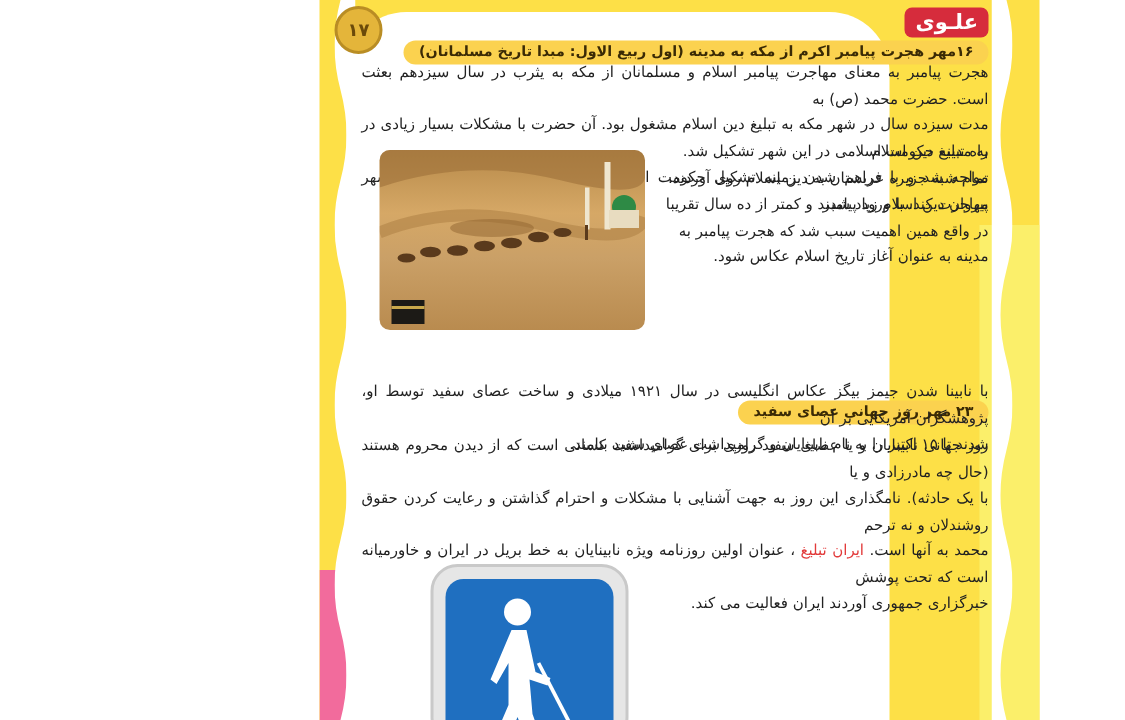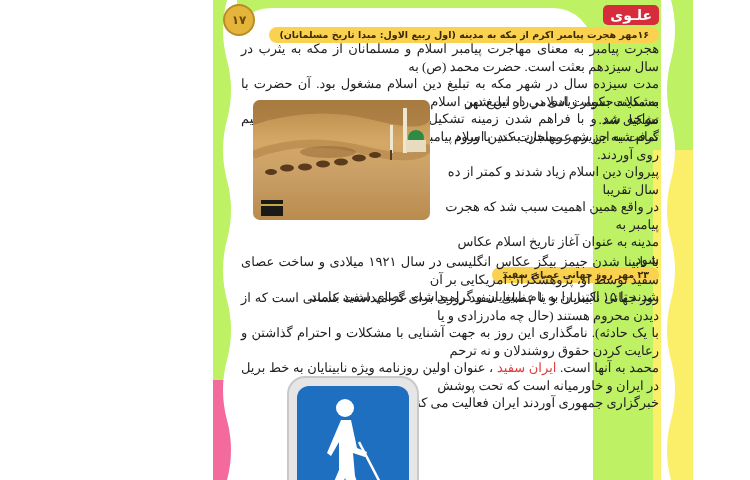--- a/index.html
+++ b/index.html
@@ -2,21 +2,21 @@
 <html><head>
 <meta charset="utf-8">
 <style>
   html, body { margin:0; padding:0; }
   body {
     width:750px; height:480px; overflow:hidden; background:#ffffff;
     position:relative; font-family:"DejaVu Sans", sans-serif;
   }
   .page {
     position:absolute; left:213px; top:0; width:480px; height:480px;
-    background:#bef264; overflow:hidden;
+    background:#fde047; overflow:hidden;
   }
   .border-right-yellow {
     position:absolute; right:0; top:150px; width:40px; height:330px;
     background:#fbef6a;
   }
   .border-left-pink {
     position:absolute; left:0; top:380px; width:36px; height:100px;
     background:#f26b9c;
   }
   .sheet {
@@ -38,21 +38,21 @@
     position:absolute; right:34px; top:5px; background:#d62c3c; color:#fff;
     font-weight:bold; font-size:14px; padding:0 7px; border-radius:5px; line-height:20px;
   }
   .hl-title {
     position:absolute; background:#fbd24f; border-radius:10px; color:#3a2a05;
     font-weight:bold; font-size:9.5px; line-height:14px; padding:1px 10px;
     direction:rtl; white-space:nowrap;
   }
   .para {
     position:absolute; direction:rtl; text-align:justify; color:#222;
-    font-size:13px; line-height:17.5px;font-family:Liberation Serif, serif;
+    font-size:10px; line-height:17.5px;
   }
   .para span.red { color:#e23a3a; }
   .photo {
     position:absolute; left:40px; top:100px; width:177px; height:120px;
     border-radius:7px; overflow:hidden;
     background:linear-gradient(180deg,#b78a4a 0%,#d6a866 35%,#caa067 60%,#b98b4f 100%);
   }
   .sign {
     position:absolute; left:74px; top:376px; width:132px; height:120px;
     border-radius:18px; background:#e6e6e6; border:2px solid #c9c9c9; box-sizing:border-box;
@@ -126,21 +126,21 @@
   <div class="para" style="left:28px; right:34px; top:253px;">
     <div>با نابینا شدن جیمز بیگز عکاس انگلیسی در سال ۱۹۲۱ میلادی و ساخت عصای سفید توسط او، پژوهشگران آمریکایی بر آن</div>
     <div>شدند تا ۱۵ اکتبر را به نام نابینایان و گرامیداشت عصای سفید بنامند.</div>
   </div>
 
   <div class="para" style="left:28px; right:34px; top:289px;">
     <div>روز جهانی نابینایان و یا عصای سفید روزی برای گرامیداشت کسانی است که از دیدن محروم هستند (حال چه مادرزادی و یا</div>
     <div>با یک حادثه). نامگذاری این روز به جهت آشنایی با مشکلات و احترام گذاشتن و رعایت کردن حقوق روشندلان و نه ترحم</div>
     <div>
       <span>محمد به آنها است.</span>
-      <span class="red">ایران سفید</span>
+      <span class="red">ایران تبلیغ</span>
       <span>، عنوان اولین روزنامه ویژه نابینایان به خط بریل در ایران و خاورمیانه است که تحت پوشش</span>
     </div>
     <div>خبرگزاری جمهوری آوردند ایران فعالیت می کند.</div>
   </div>
 
   <div class="sign" title="تابلوی آبی نماد نابینا با عصای سفید">
     <div class="sign-inner">
       <svg width="116" height="110" viewBox="0 0 116 110">
         <circle cx="48" cy="22" r="9" fill="#ffffff"></circle>
         <path d="M44 34 L54 34 L60 62 L70 66 L68 71 L56 67 L58 90 L66 112 L56 112 L48 92 L40 112 L30 112 L42 84 L42 56 L34 70 L30 67 Z" fill="#ffffff"></path>

